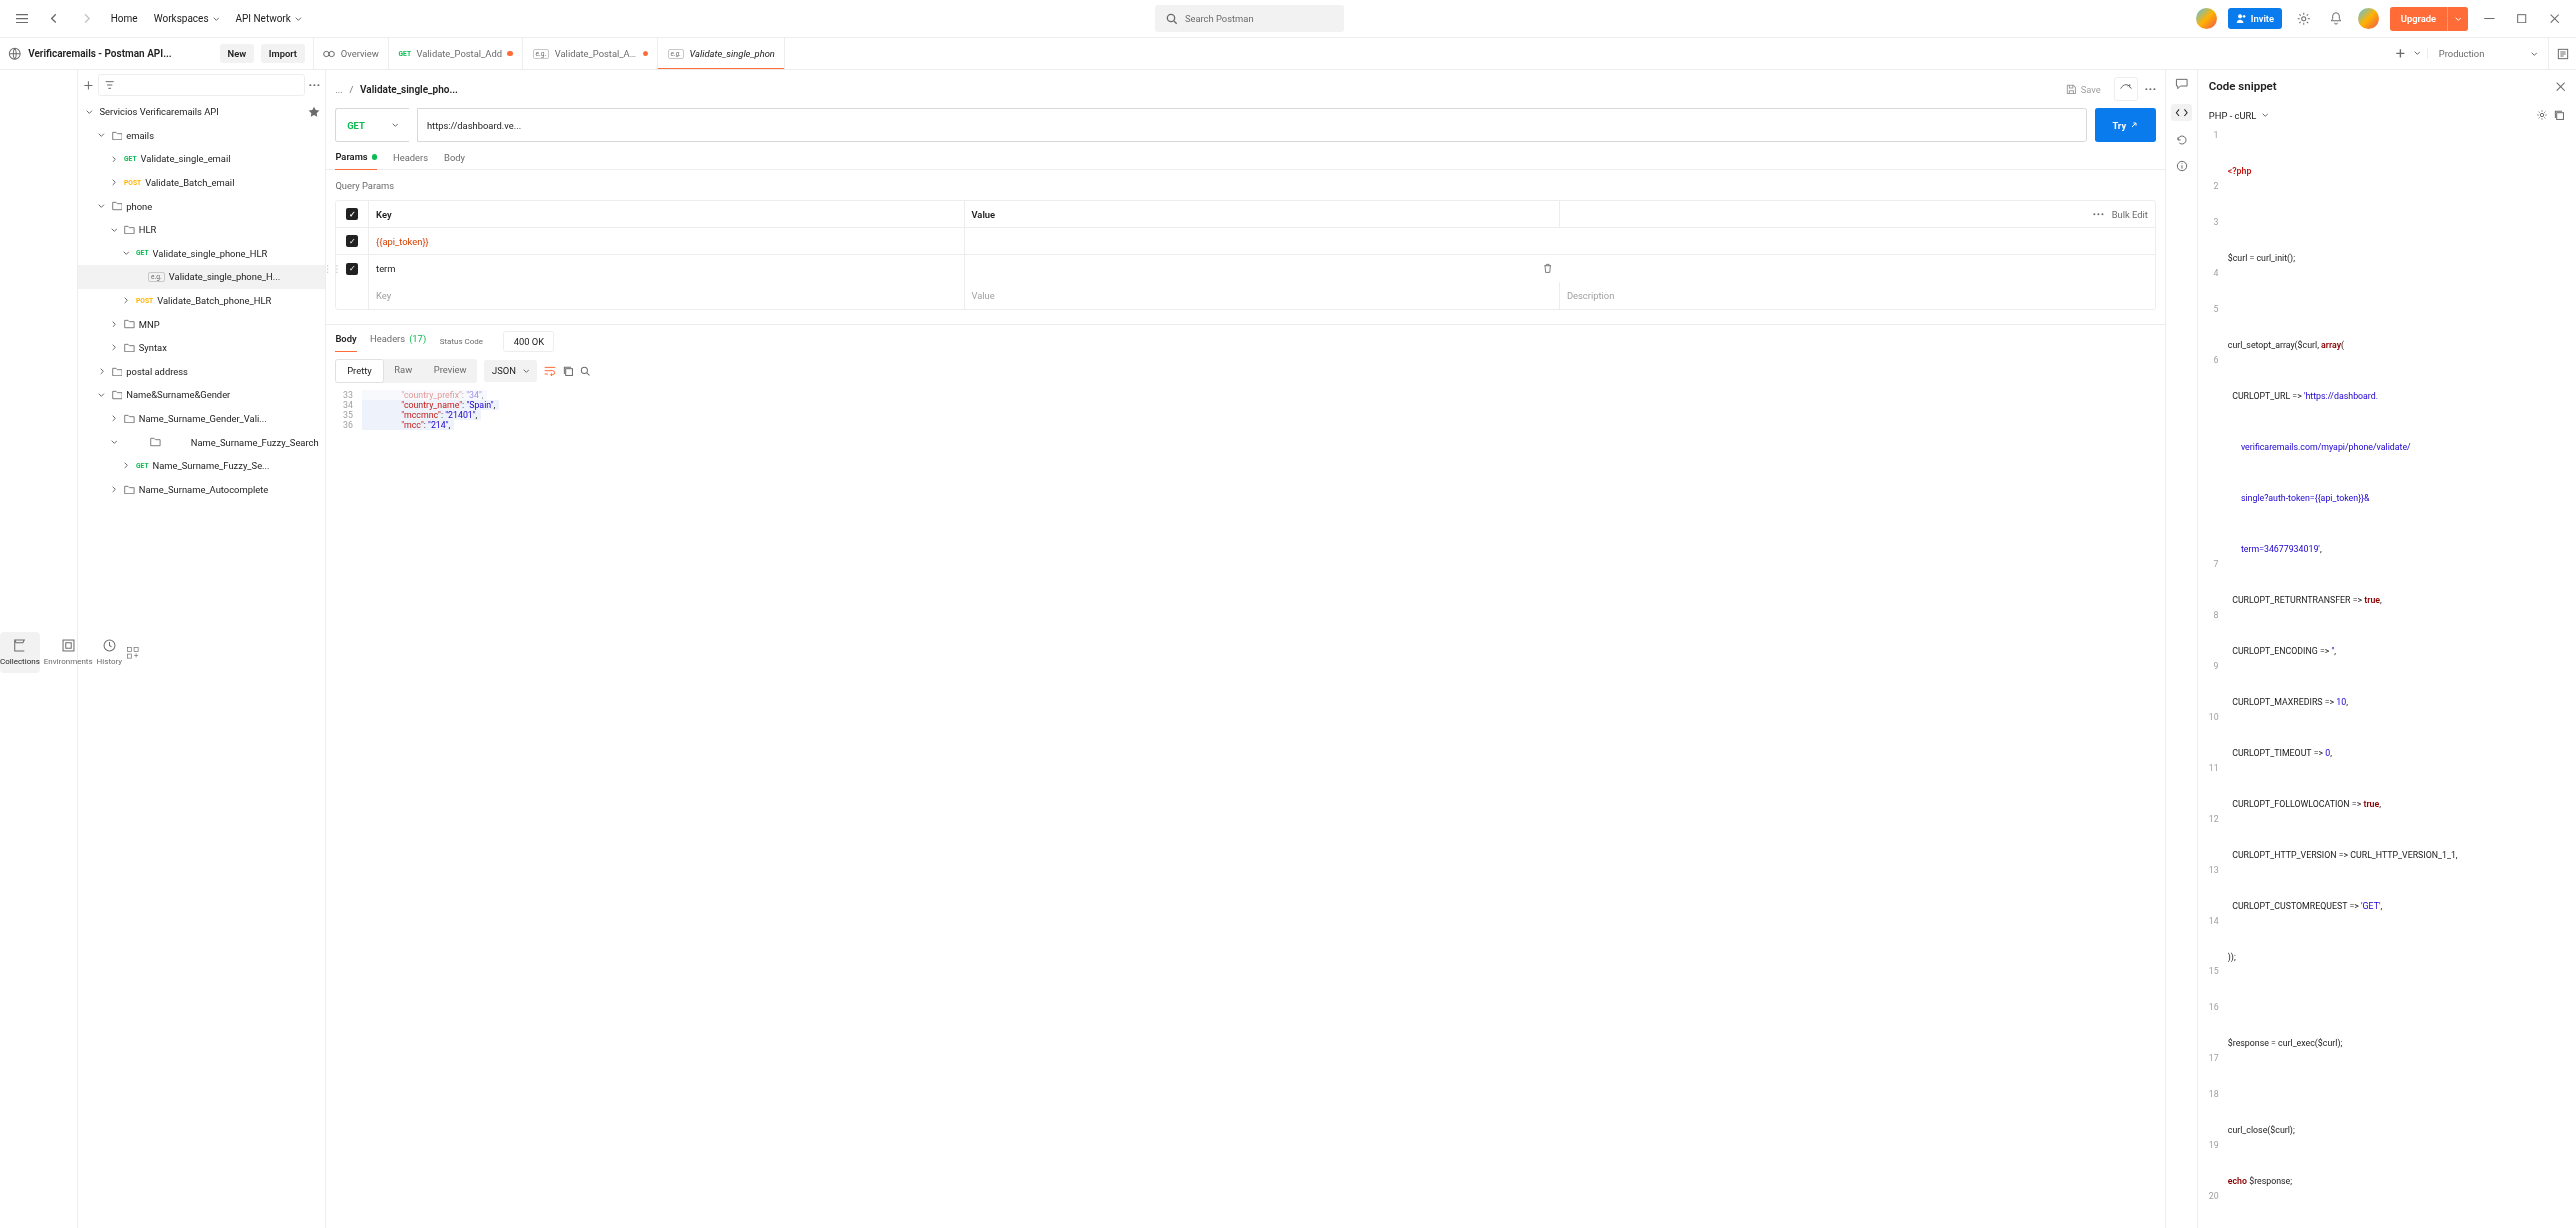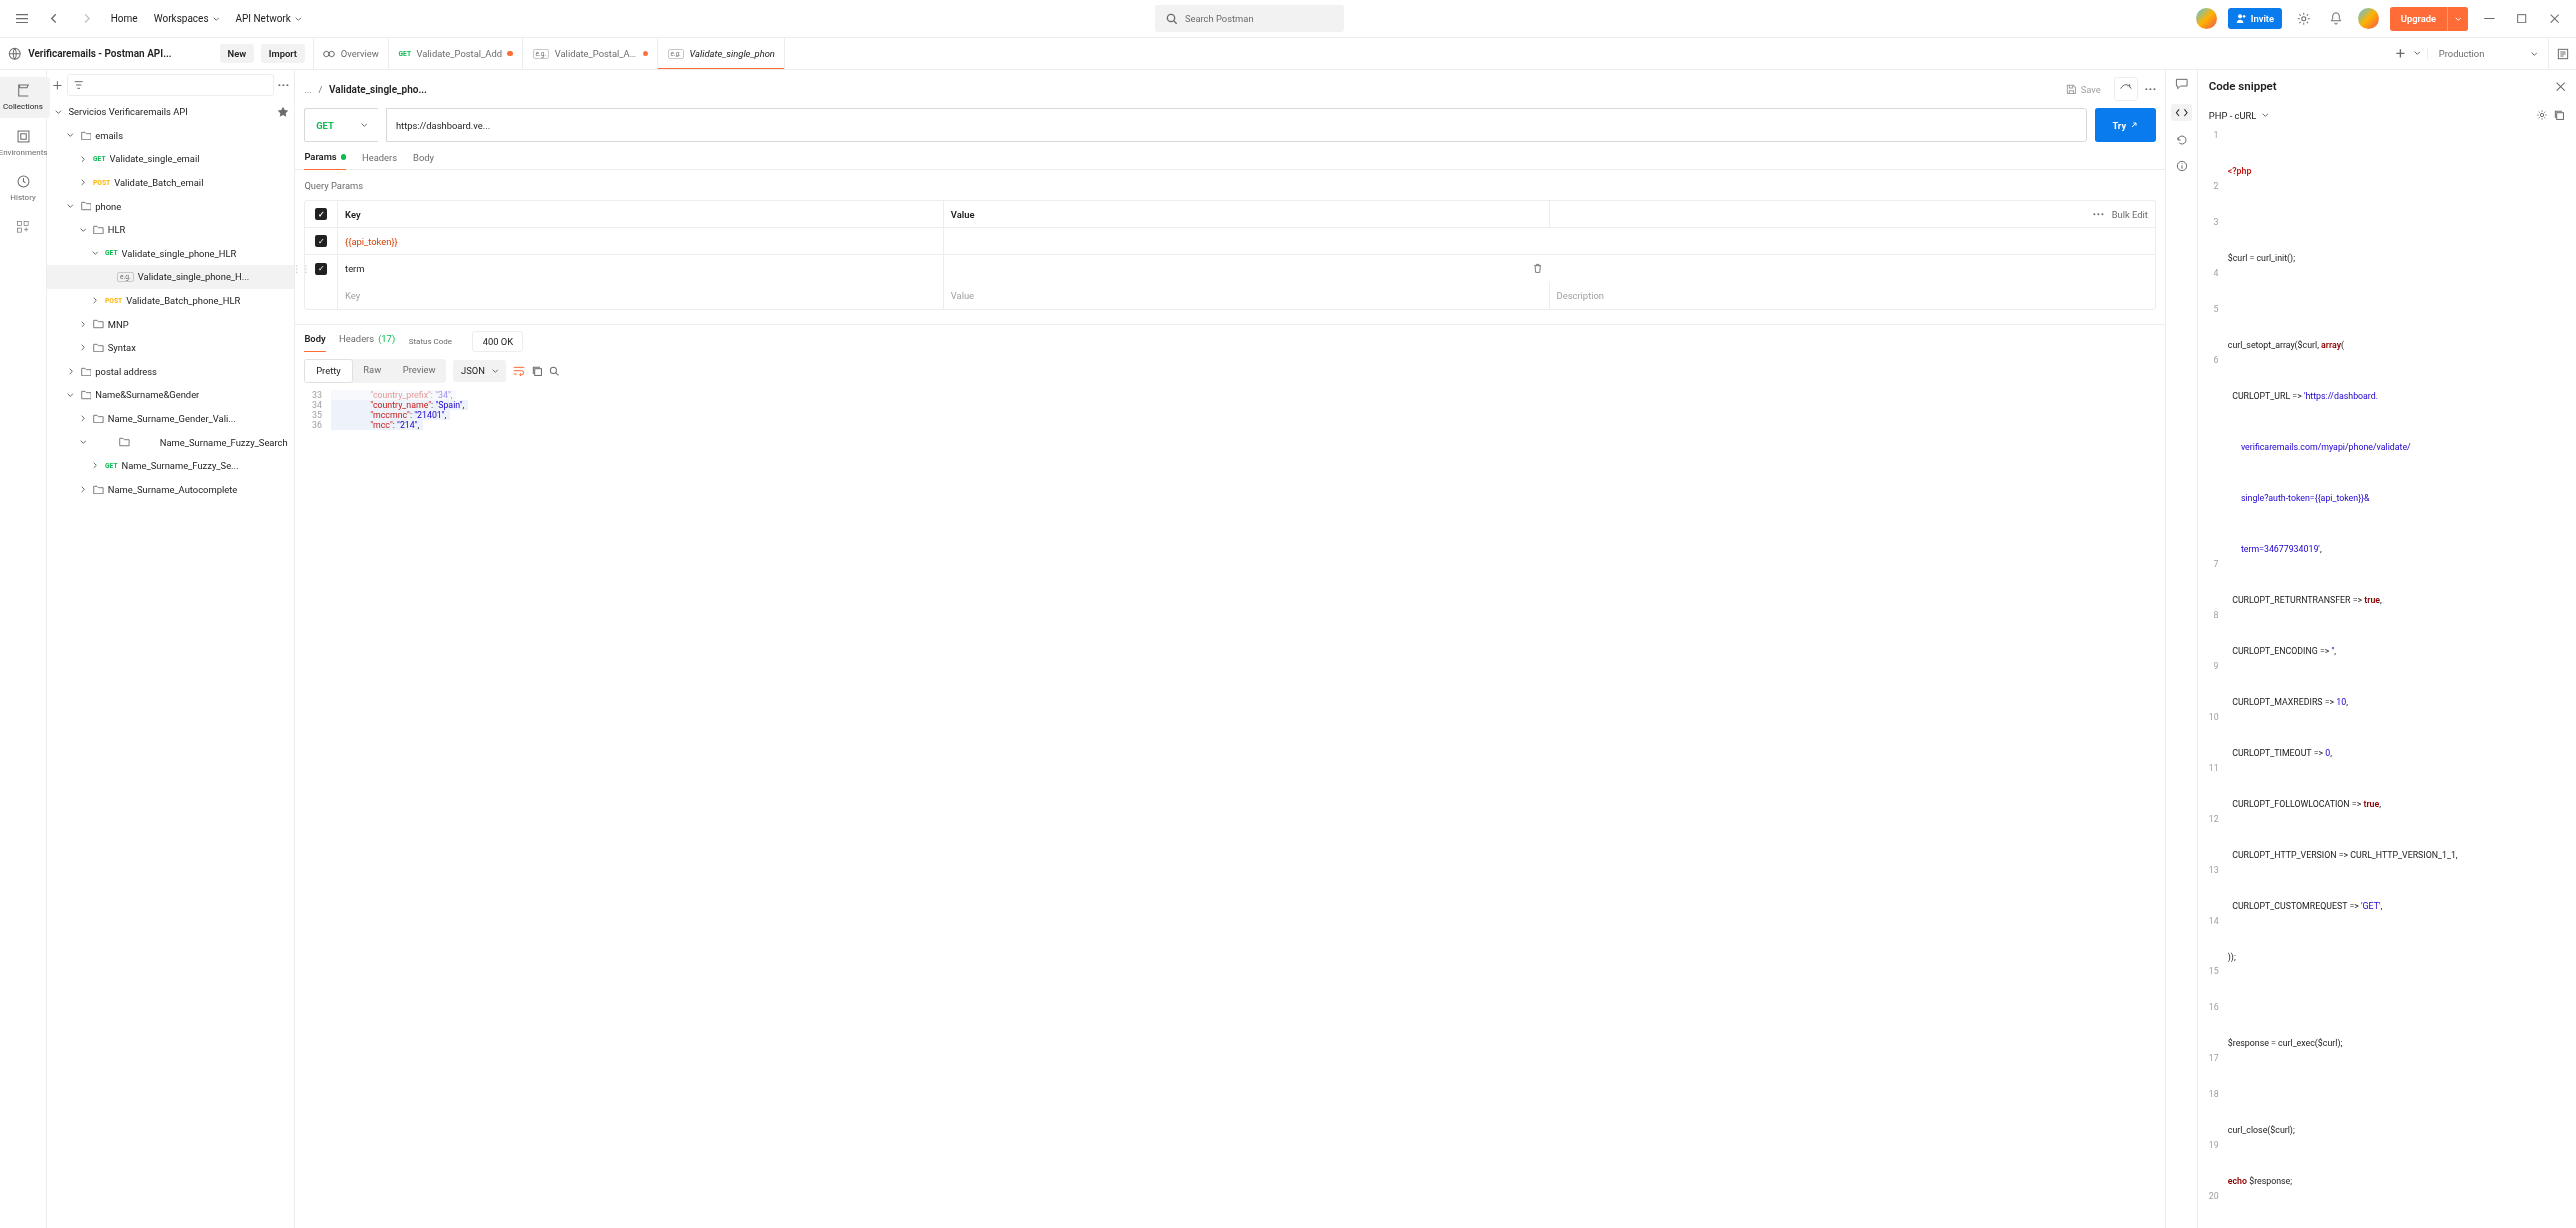--- a/index.html
+++ b/index.html
@@ -32,21 +32,21 @@
 .method-tag { font-size: 6.7px; font-weight: 700; }
 .method-GET { color: #0cbb52; }
 .method-POST { color: #ffb400; }
 .eg-tag { font-size: 6.7px; color: #6b6b6b; border:0.7px solid #c8c8c8; border-radius:2px; padding:0 2px; }
 .tab-actions { display:flex; align-items:center; padding:0 6.7px; gap:8px; border-right:0.7px solid #ededed; color:#6b6b6b; }
 .env-picker { display:flex; align-items:center; padding:0 10.8px; gap:6.7px; color:#6b6b6b; cursor:pointer; min-width:121px; justify-content:space-between; border-right:0.7px solid #ededed; height:100%; }
 .env-icon { width:27px; display:flex; align-items:center; justify-content:center; color:#6b6b6b; cursor:pointer; }
 
 
 .body { flex:1; display:flex; overflow:hidden; }
-.rail { width: 47px; border-right:0.7px solid #ededed; display:flex; flex-direction:column; align-items:center; padding-top:6.7px; gap:4px; }
+.rail { width: 78px; border-right:0.7px solid #ededed; display:flex; flex-direction:row; align-items:center; padding-top:6.7px; gap:4px; }
 .rail-item { width:54px; display:flex; flex-direction:column; align-items:center; gap:4px; padding:6.7px 0; border-radius:4px; cursor:pointer; color:#6b6b6b; font-size:8px; }
 .rail-item.active { background:#f2f2f2; color:#212121; }
 
 .sidebar { width: 248px; border-right:0.7px solid #ededed; display:flex; flex-direction:column; }
 .sb-toolbar { display:flex; align-items:center; height:30px; padding:0 5.4px; gap:4px; }
 .sb-toolbar .filter-box { flex:1; height:21.6px; border:0.7px solid #ededed; border-radius:2.7px; display:flex; align-items:center; padding:0 5.4px; color:#6b6b6b; }
 .tree { flex:1; overflow:auto; }
 .tree-row { display:flex; align-items:center; height:23.6px; padding-right:5.4px; cursor:pointer; color:#212121; font-size:9.4px; gap:4px; white-space:nowrap; }
 .tree-row.selected { background:#f2f2f2; }
 .chev { width:12px; display:inline-flex; justify-content:center; color:#6b6b6b; }

